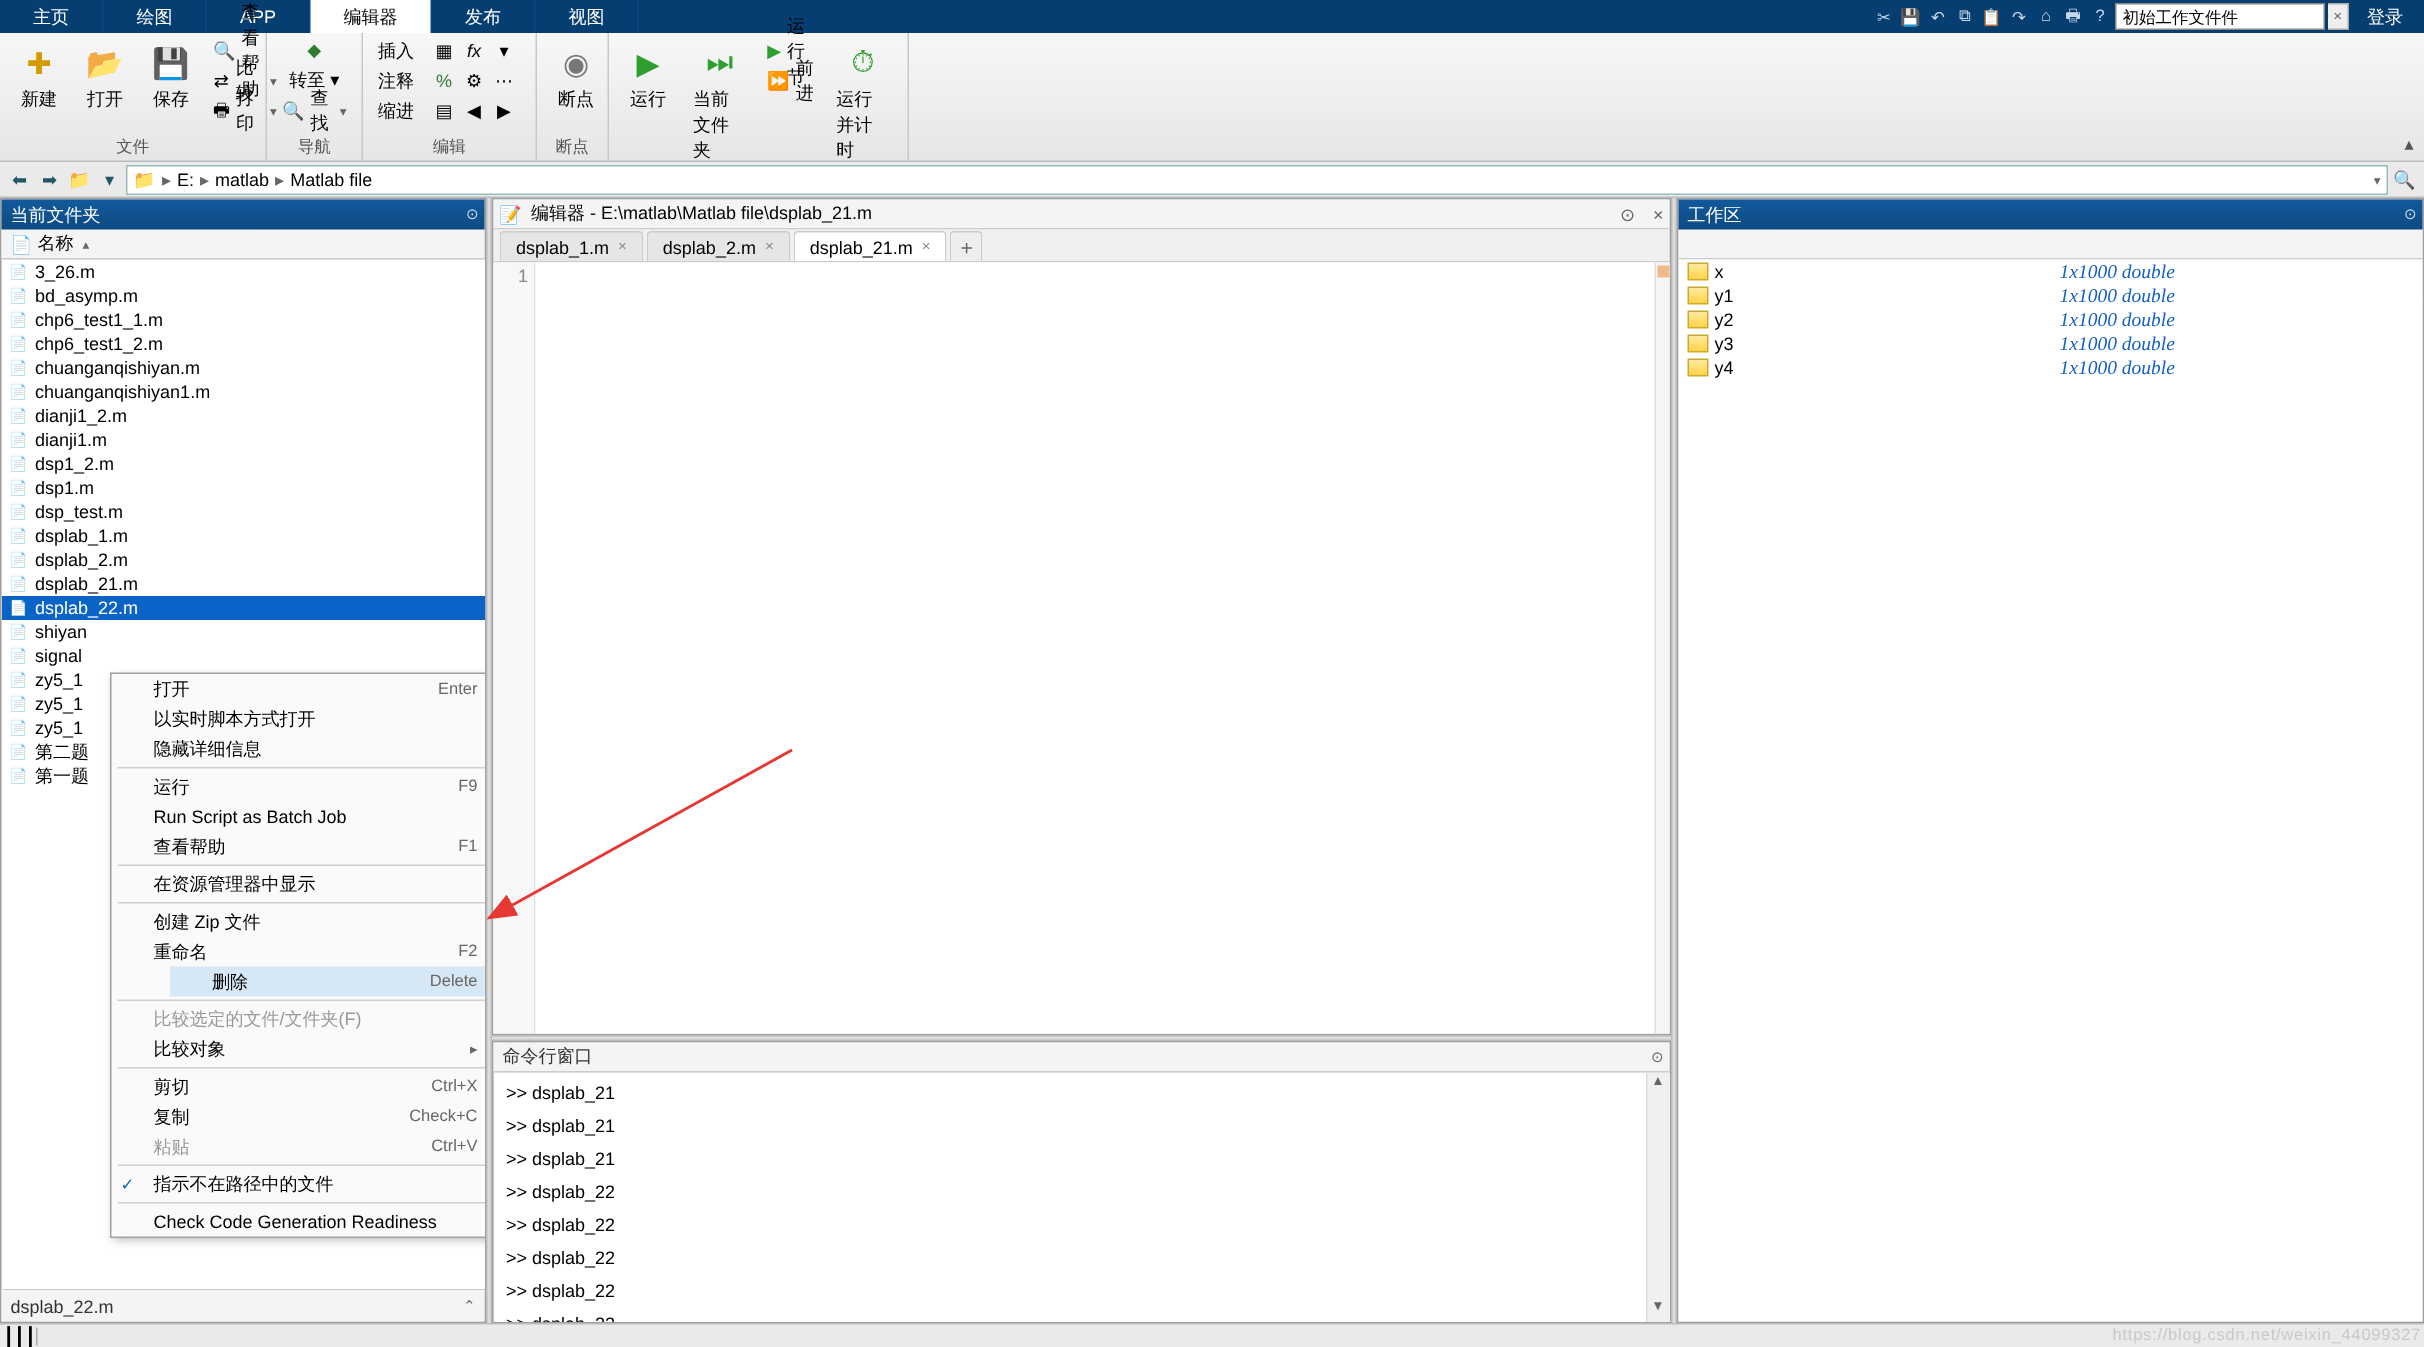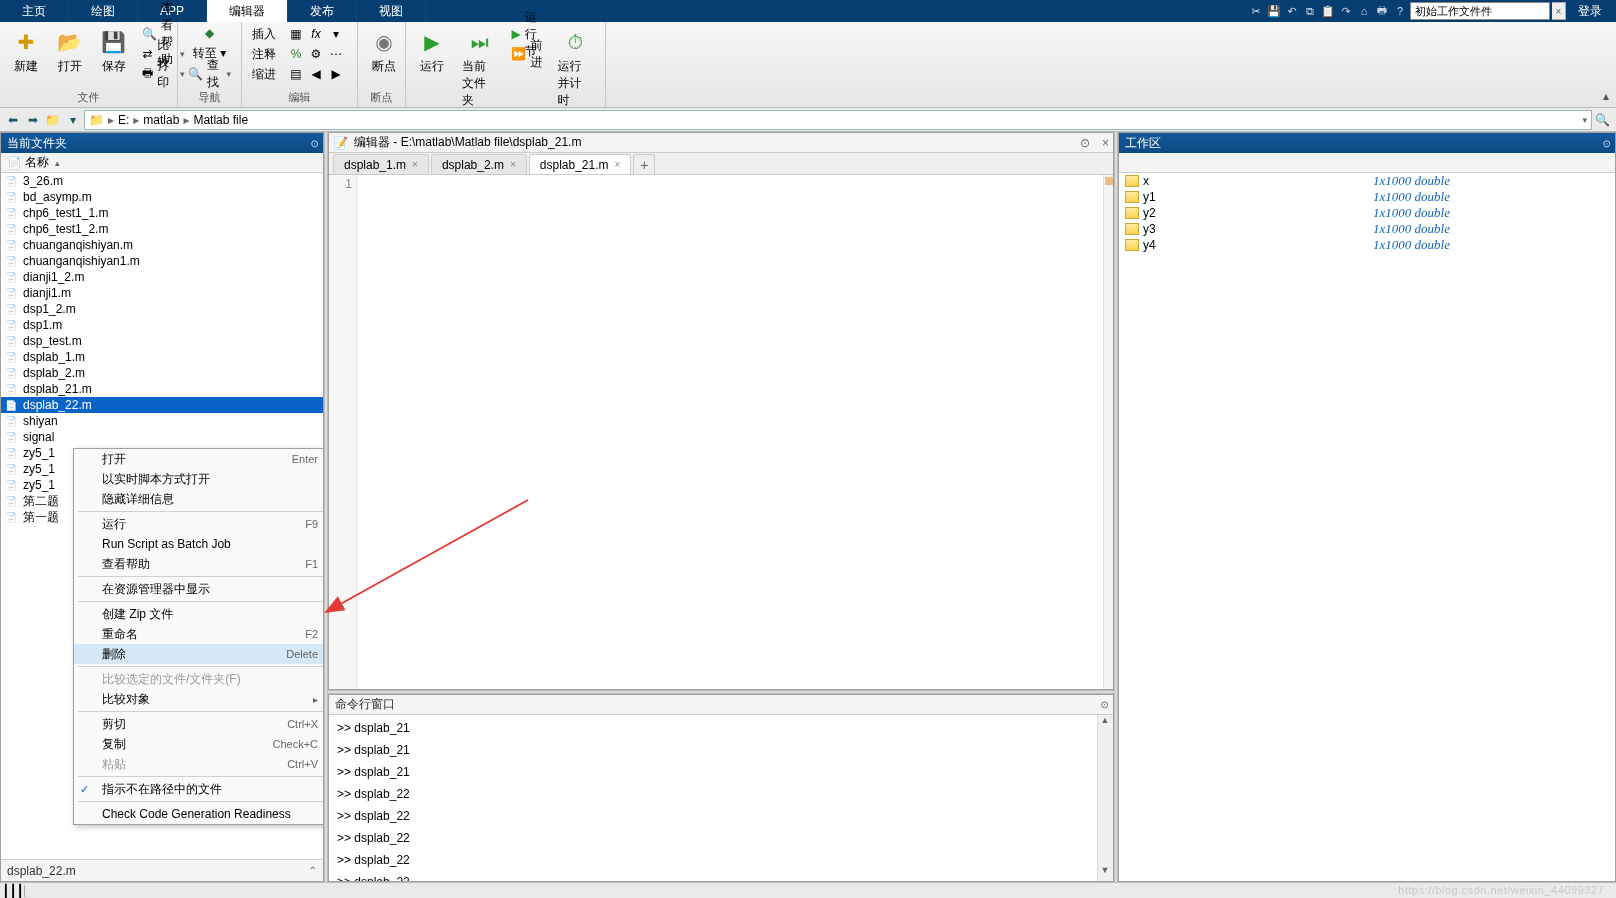--- a/index.html
+++ b/index.html
@@ -47,21 +47,21 @@
 .file-header { background:#f4f4f4; border-bottom:1px solid #ccc; height:20px; display:flex; align-items:center; padding:0 6px; gap:4px;}
 .file-list { flex:1; overflow:auto; background:#fff; position:relative;}
 .file-item { display:flex; align-items:center; gap:4px; padding:1px 4px; height:16px; cursor:pointer; }
 .file-item.selected { background:#0a64c8; color:#fff; }
 .file-icon { width:14px; height:14px; display:inline-flex; align-items:center; justify-content:center; font-size:10px; }
 .file-preview { height:22px; background:#f4f4f4; border-top:1px solid #ccc; display:flex; align-items:center; padding:0 6px; font-size:11px; color:#333;}
 
 
 .ctx-menu { position:absolute; left:72px; top:275px; width:256px; background:#fafafa; border:1px solid #a0a0a0; box-shadow:2px 2px 6px rgba(0,0,0,0.25); z-index:10; }
 .ctx-item { display:flex; align-items:center; padding:4px 10px 4px 28px; cursor:pointer; position:relative; height:20px;}
-.ctx-item.hover { background:#d6e8f5; }
+.ctx-item.hover { background:#d6e8f5;margin-left:39px; }
 .ctx-item.disabled { color:#999; }
 .ctx-item .shortcut { margin-left:auto; color:#666; font-size:11px; }
 .ctx-sep { height:1px; background:#d0d0d0; margin:2px 4px; }
 .ctx-check { position:absolute; left:6px; color:#0066cc; font-size:11px; }
 .ctx-arrow { margin-left:auto; color:#666; font-size:10px; }
 
 
 .center { flex:1; display:flex; flex-direction:column; }
 .editor-panel { flex:1; display:flex; flex-direction:column; border:1px solid #a0a0a0;}
 .editor-title { background:#f4f4f4; height:20px; display:flex; align-items:center; padding:0 4px; gap:6px; border-bottom:1px solid #ccc;}
@@ -97,21 +97,21 @@
 
 .status-bar { height:16px; background:#eaeaea; border-top:1px solid #bbb; display:flex; align-items:center; padding:0 4px; font-size:10px;}
 .status-icon { width:18px; display:flex; align-items:center; justify-content:center;}
 
 
 .red-arrow { position:absolute; pointer-events:none; z-index:5;}
 
 
 .split-v { width:4px; background:#dcdcdc; cursor:col-resize; border-left:1px solid #bbb; border-right:1px solid #bbb;}
 
-.watermark { position:absolute; right:12px; bottom:2px; color:rgba(150,150,150,0.4); font-size:11px; font-family:Arial; letter-spacing:0.5px;}
+.watermark { position:absolute; right:2px; bottom:2px; color:rgba(150,150,150,0.4); font-size:11px; font-family:Arial; letter-spacing:0.5px;}
 </style>
 </head>
 <body>
 
 <div class="top-tabs">
   <div class="top-tab">主页</div>
   <div class="top-tab">绘图</div>
   <div class="top-tab">APP</div>
   <div class="top-tab active">编辑器</div>
   <div class="top-tab">发布</div>

